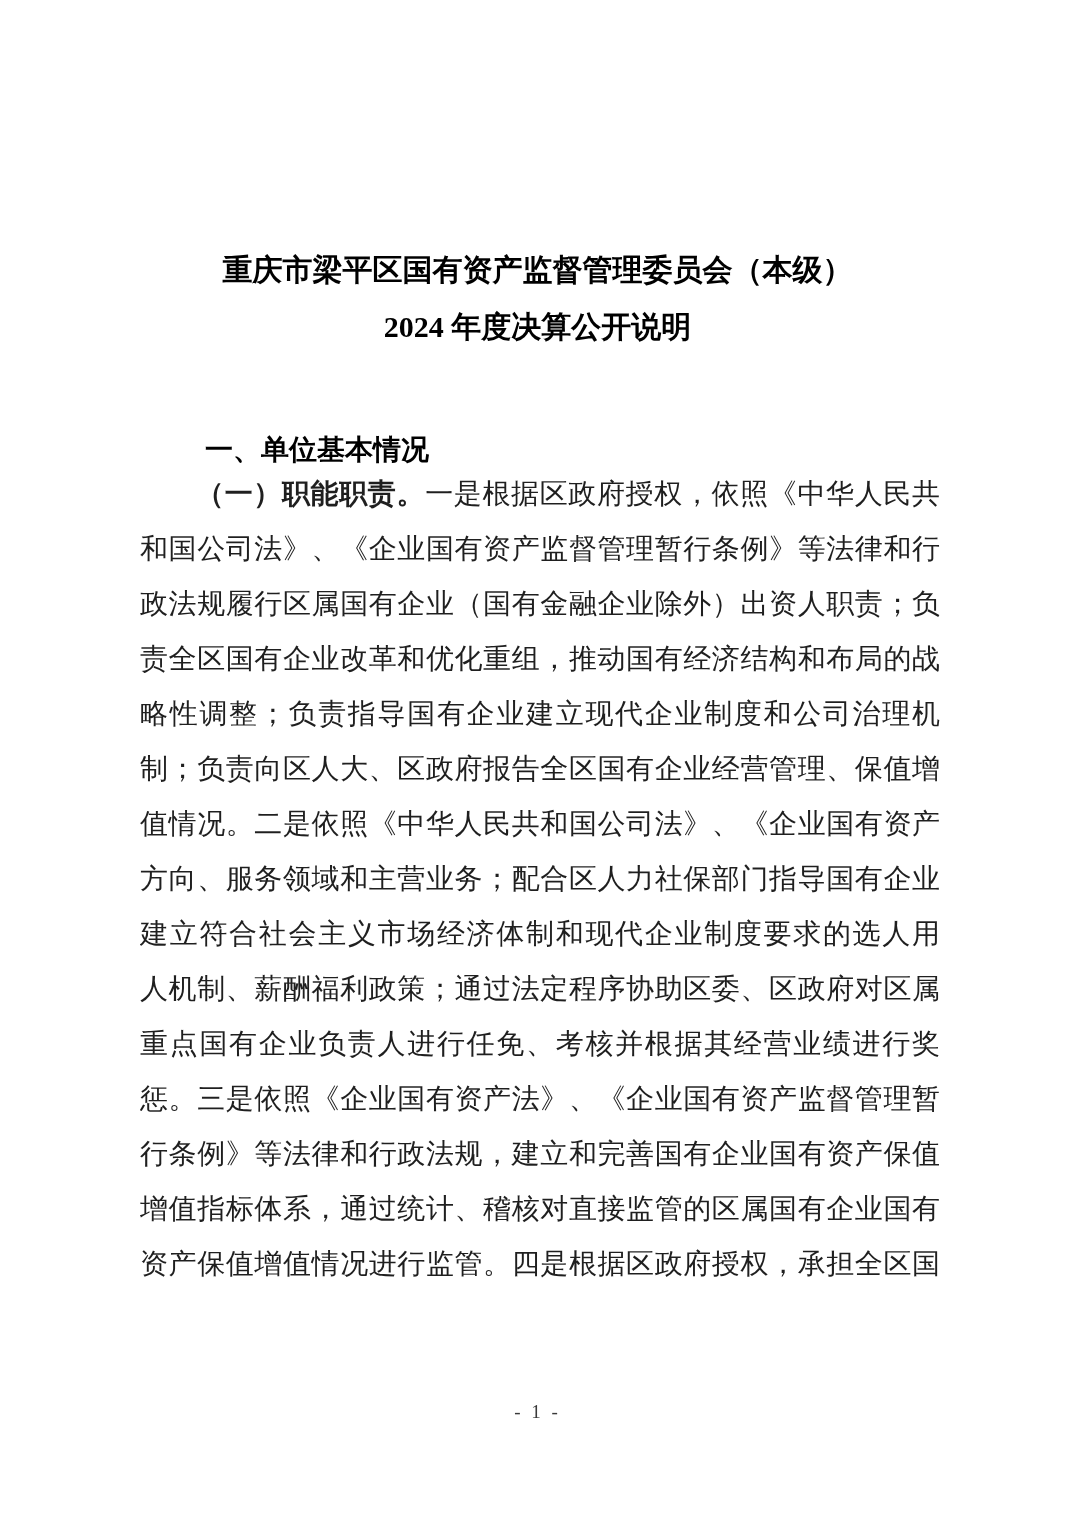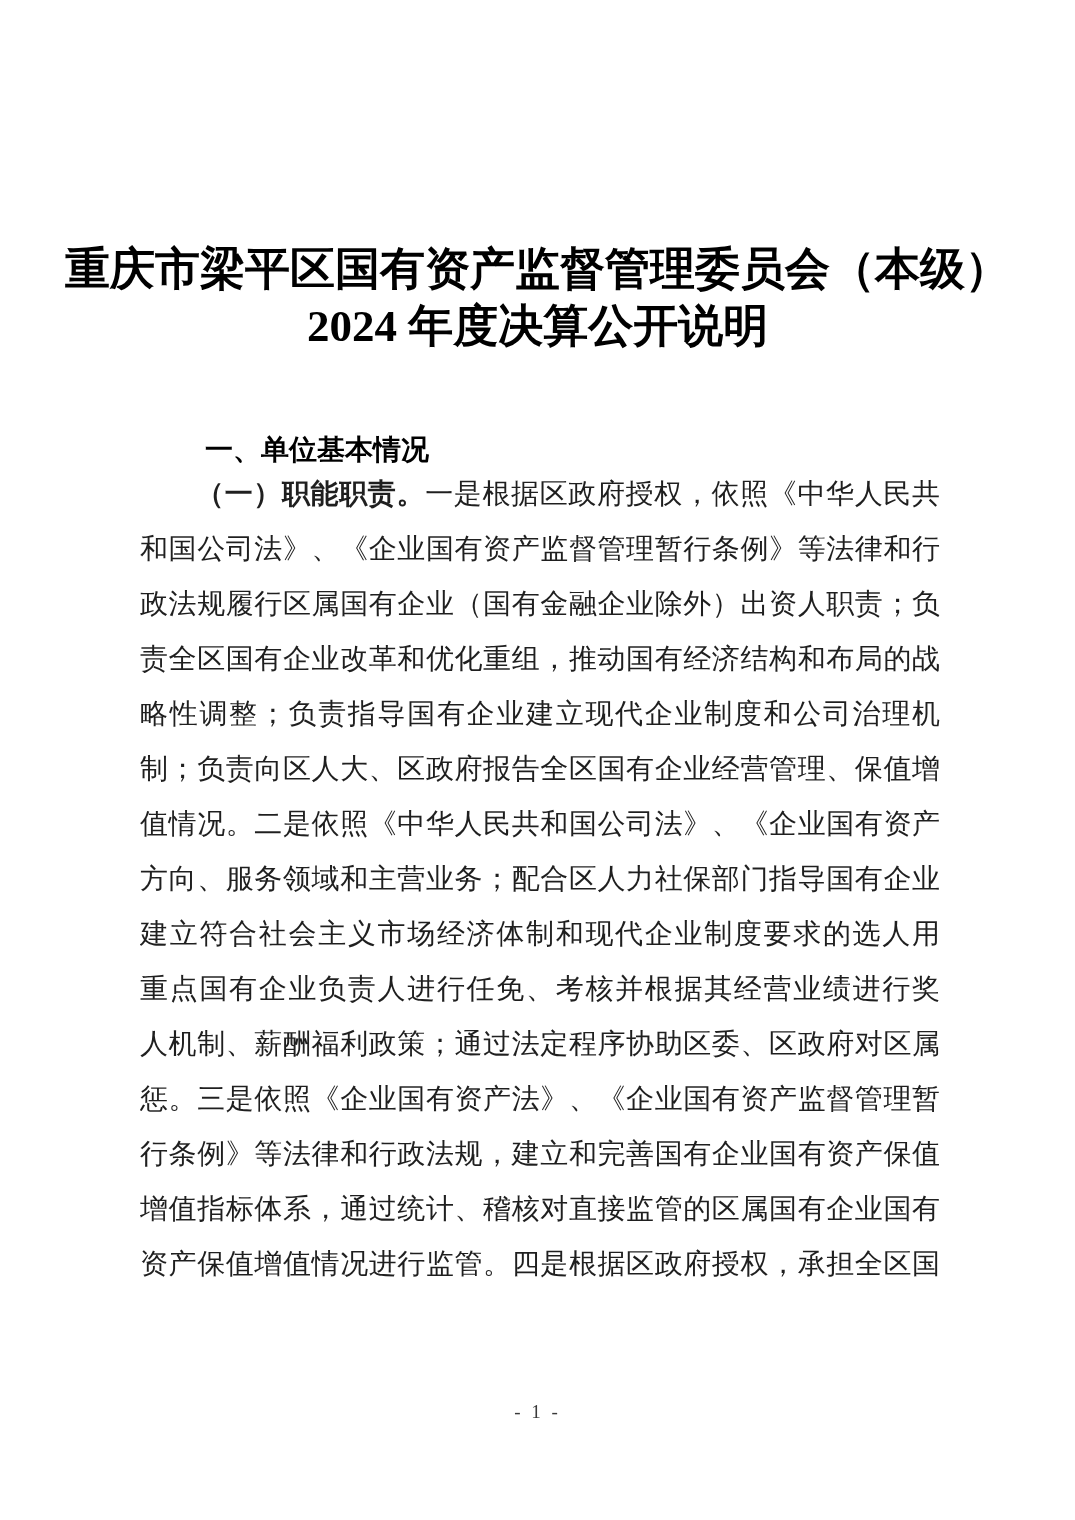--- a/index.html
+++ b/index.html
@@ -16,21 +16,21 @@
     font-family: "Liberation Serif", "DejaVu Serif", serif;
     color: #000000;
   }
   .doc-title {
     position: absolute;
     top: 241px;
     left: 0;
     width: 100%;
     margin: 0;
     text-align: center;
-    font-size: 45px;
+    font-size: 30px;
     font-weight: bold;
     line-height: 57px;
     font-family: "Liberation Serif", "DejaVu Serif", serif;
     color: #000000;
     letter-spacing: 0px;
   }
   .section-heading {
     position: absolute;
     top: 424px;
     left: 197px;
@@ -91,22 +91,22 @@
   <div class="body-text">
     <div class="body-line indent"><span class="subsection-lead">（一）职能职责。</span><span>一是根据区政府授权，依照《中华人民共</span></div>
     <div class="body-line">和国公司法》、《企业国有资产监督管理暂行条例》等法律和行</div>
     <div class="body-line">政法规履行区属国有企业（国有金融企业除外）出资人职责；负</div>
     <div class="body-line">责全区国有企业改革和优化重组，推动国有经济结构和布局的战</div>
     <div class="body-line">略性调整；负责指导国有企业建立现代企业制度和公司治理机</div>
     <div class="body-line">制；负责向区人大、区政府报告全区国有企业经营管理、保值增</div>
     <div class="body-line">值情况。二是依照《中华人民共和国公司法》、《企业国有资产</div>
     <div class="body-line">方向、服务领域和主营业务；配合区人力社保部门指导国有企业</div>
     <div class="body-line">建立符合社会主义市场经济体制和现代企业制度要求的选人用</div>
+    <div class="body-line">人机制、薪酬福利政策；通过法定程序协助区委、区政府对区属</div>
     <div class="body-line">重点国有企业负责人进行任免、考核并根据其经营业绩进行奖</div>
-    <div class="body-line">人机制、薪酬福利政策；通过法定程序协助区委、区政府对区属</div>
     <div class="body-line">惩。三是依照《企业国有资产法》、《企业国有资产监督管理暂</div>
     <div class="body-line">行条例》等法律和行政法规，建立和完善国有企业国有资产保值</div>
     <div class="body-line">增值指标体系，通过统计、稽核对直接监管的区属国有企业国有</div>
     <div class="body-line">资产保值增值情况进行监管。四是根据区政府授权，承担全区国</div>
   </div>
 
   <div class="page-number">- 1 -</div>
 
 </div>
 

